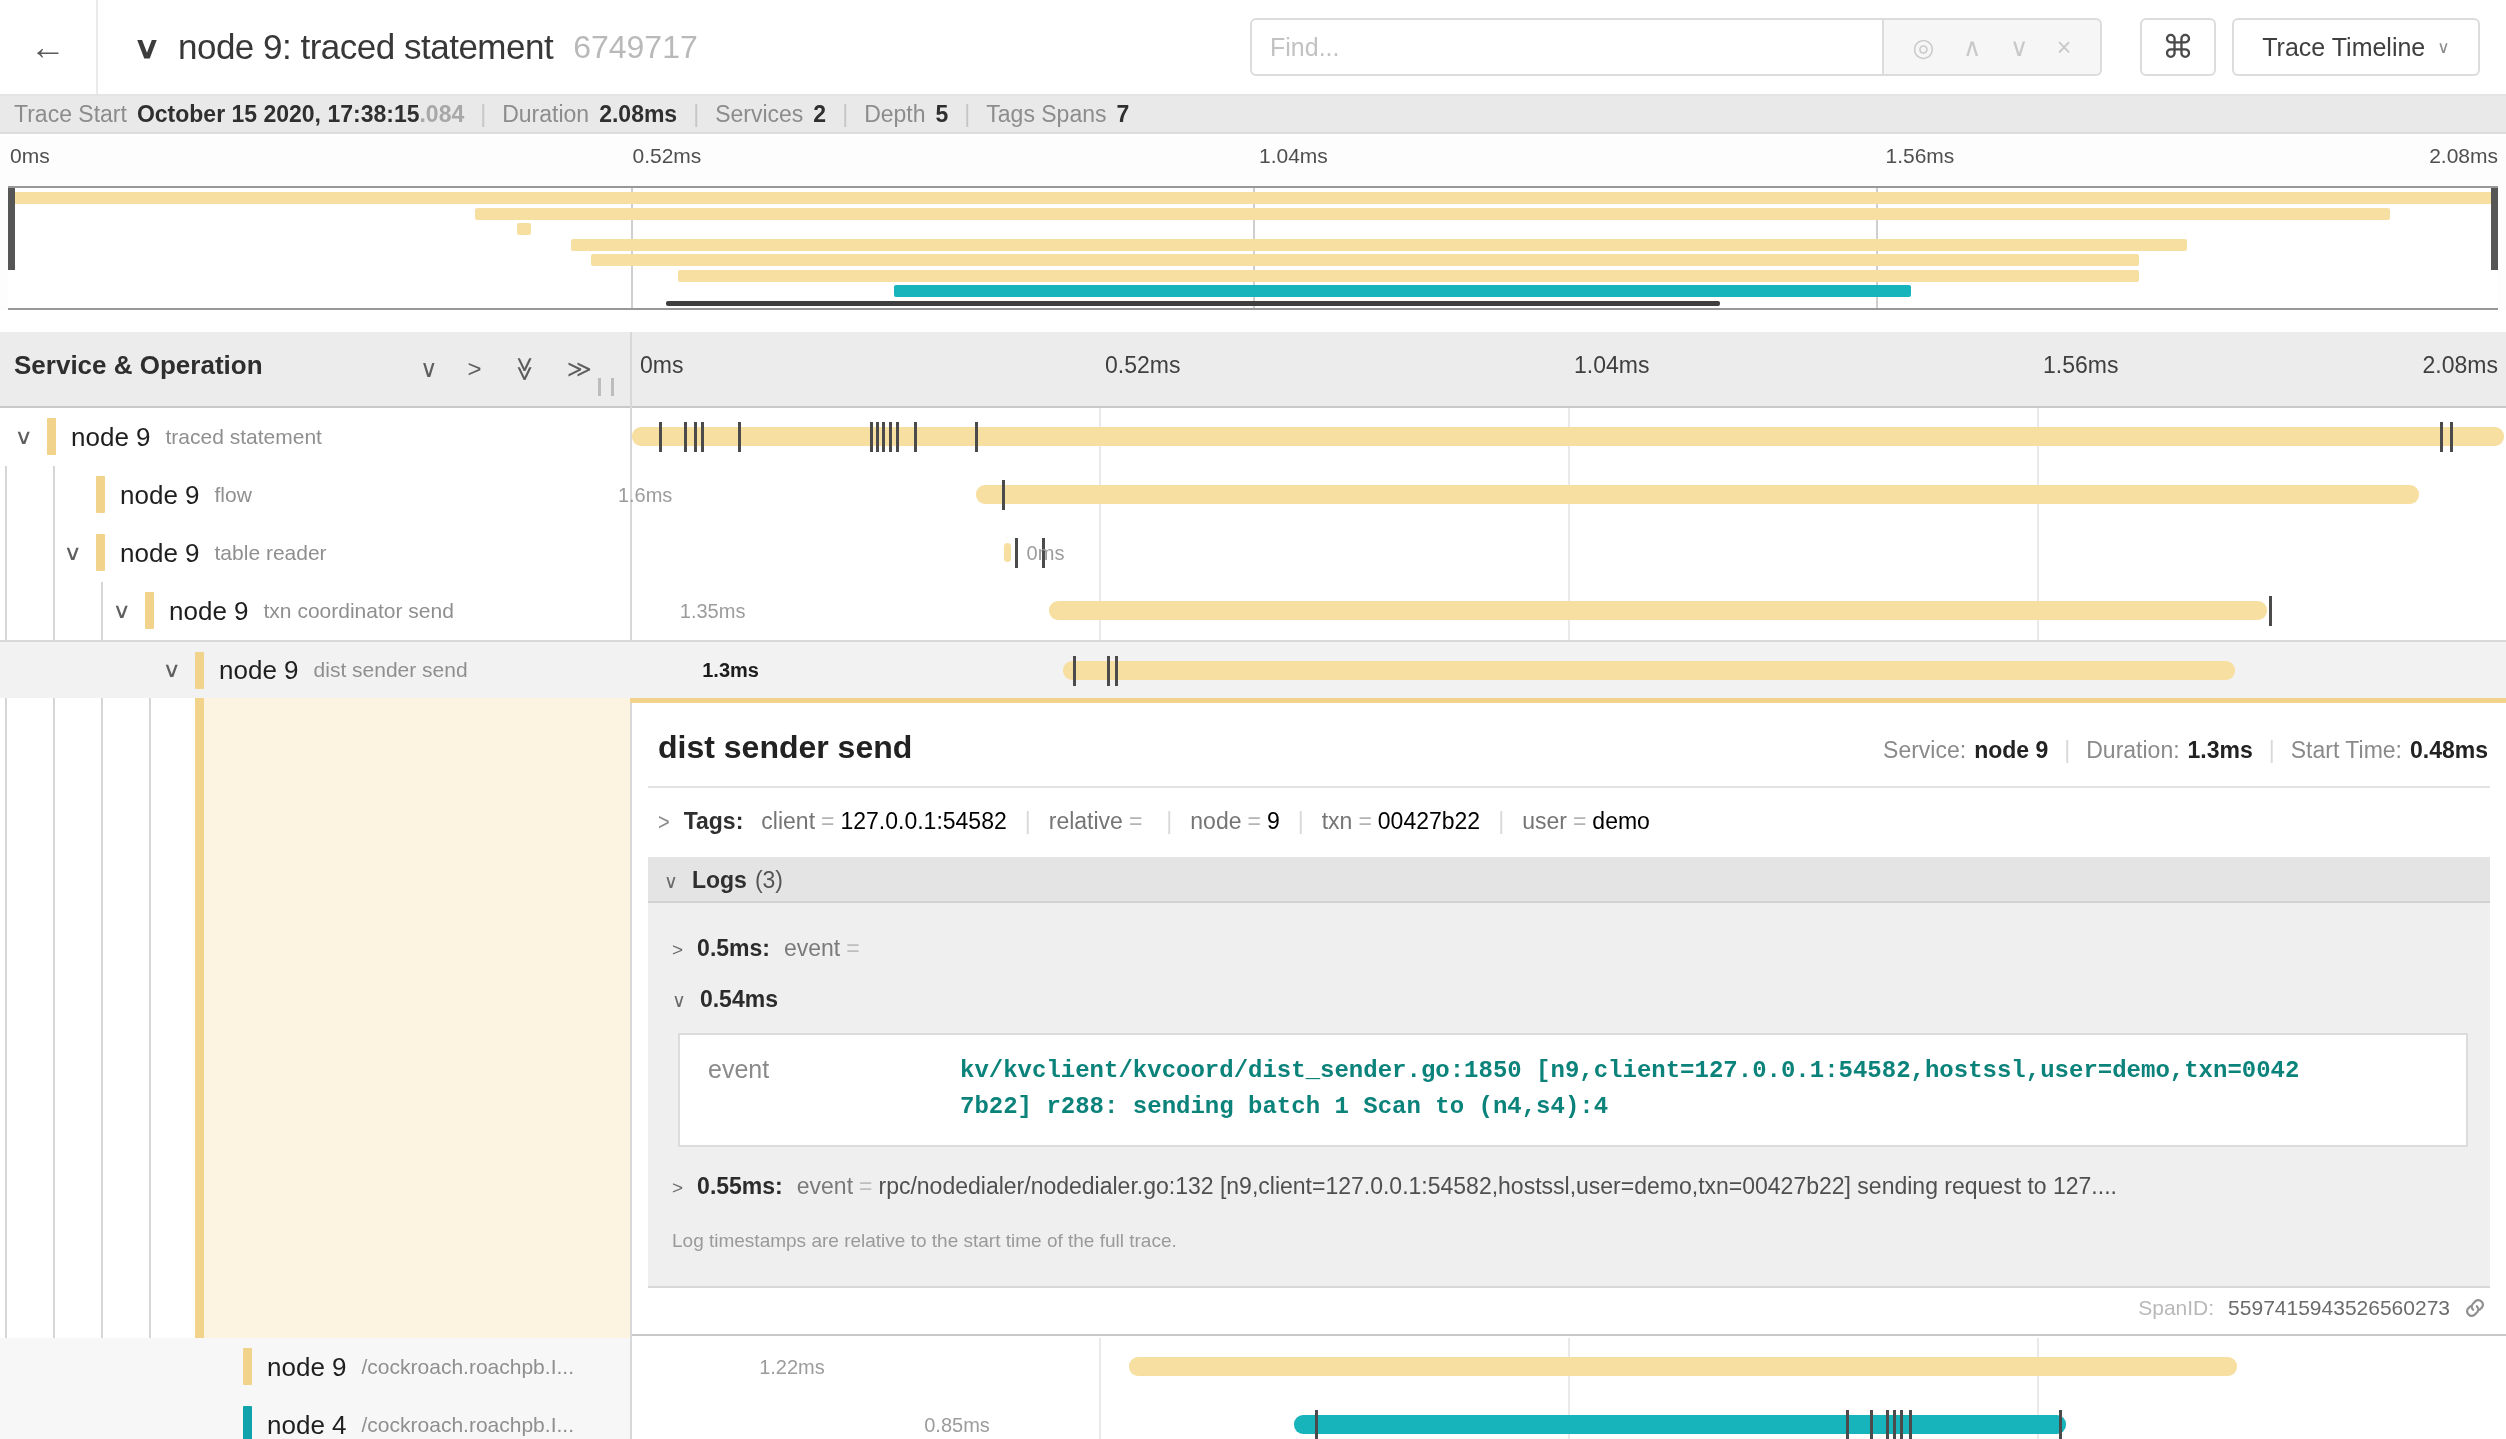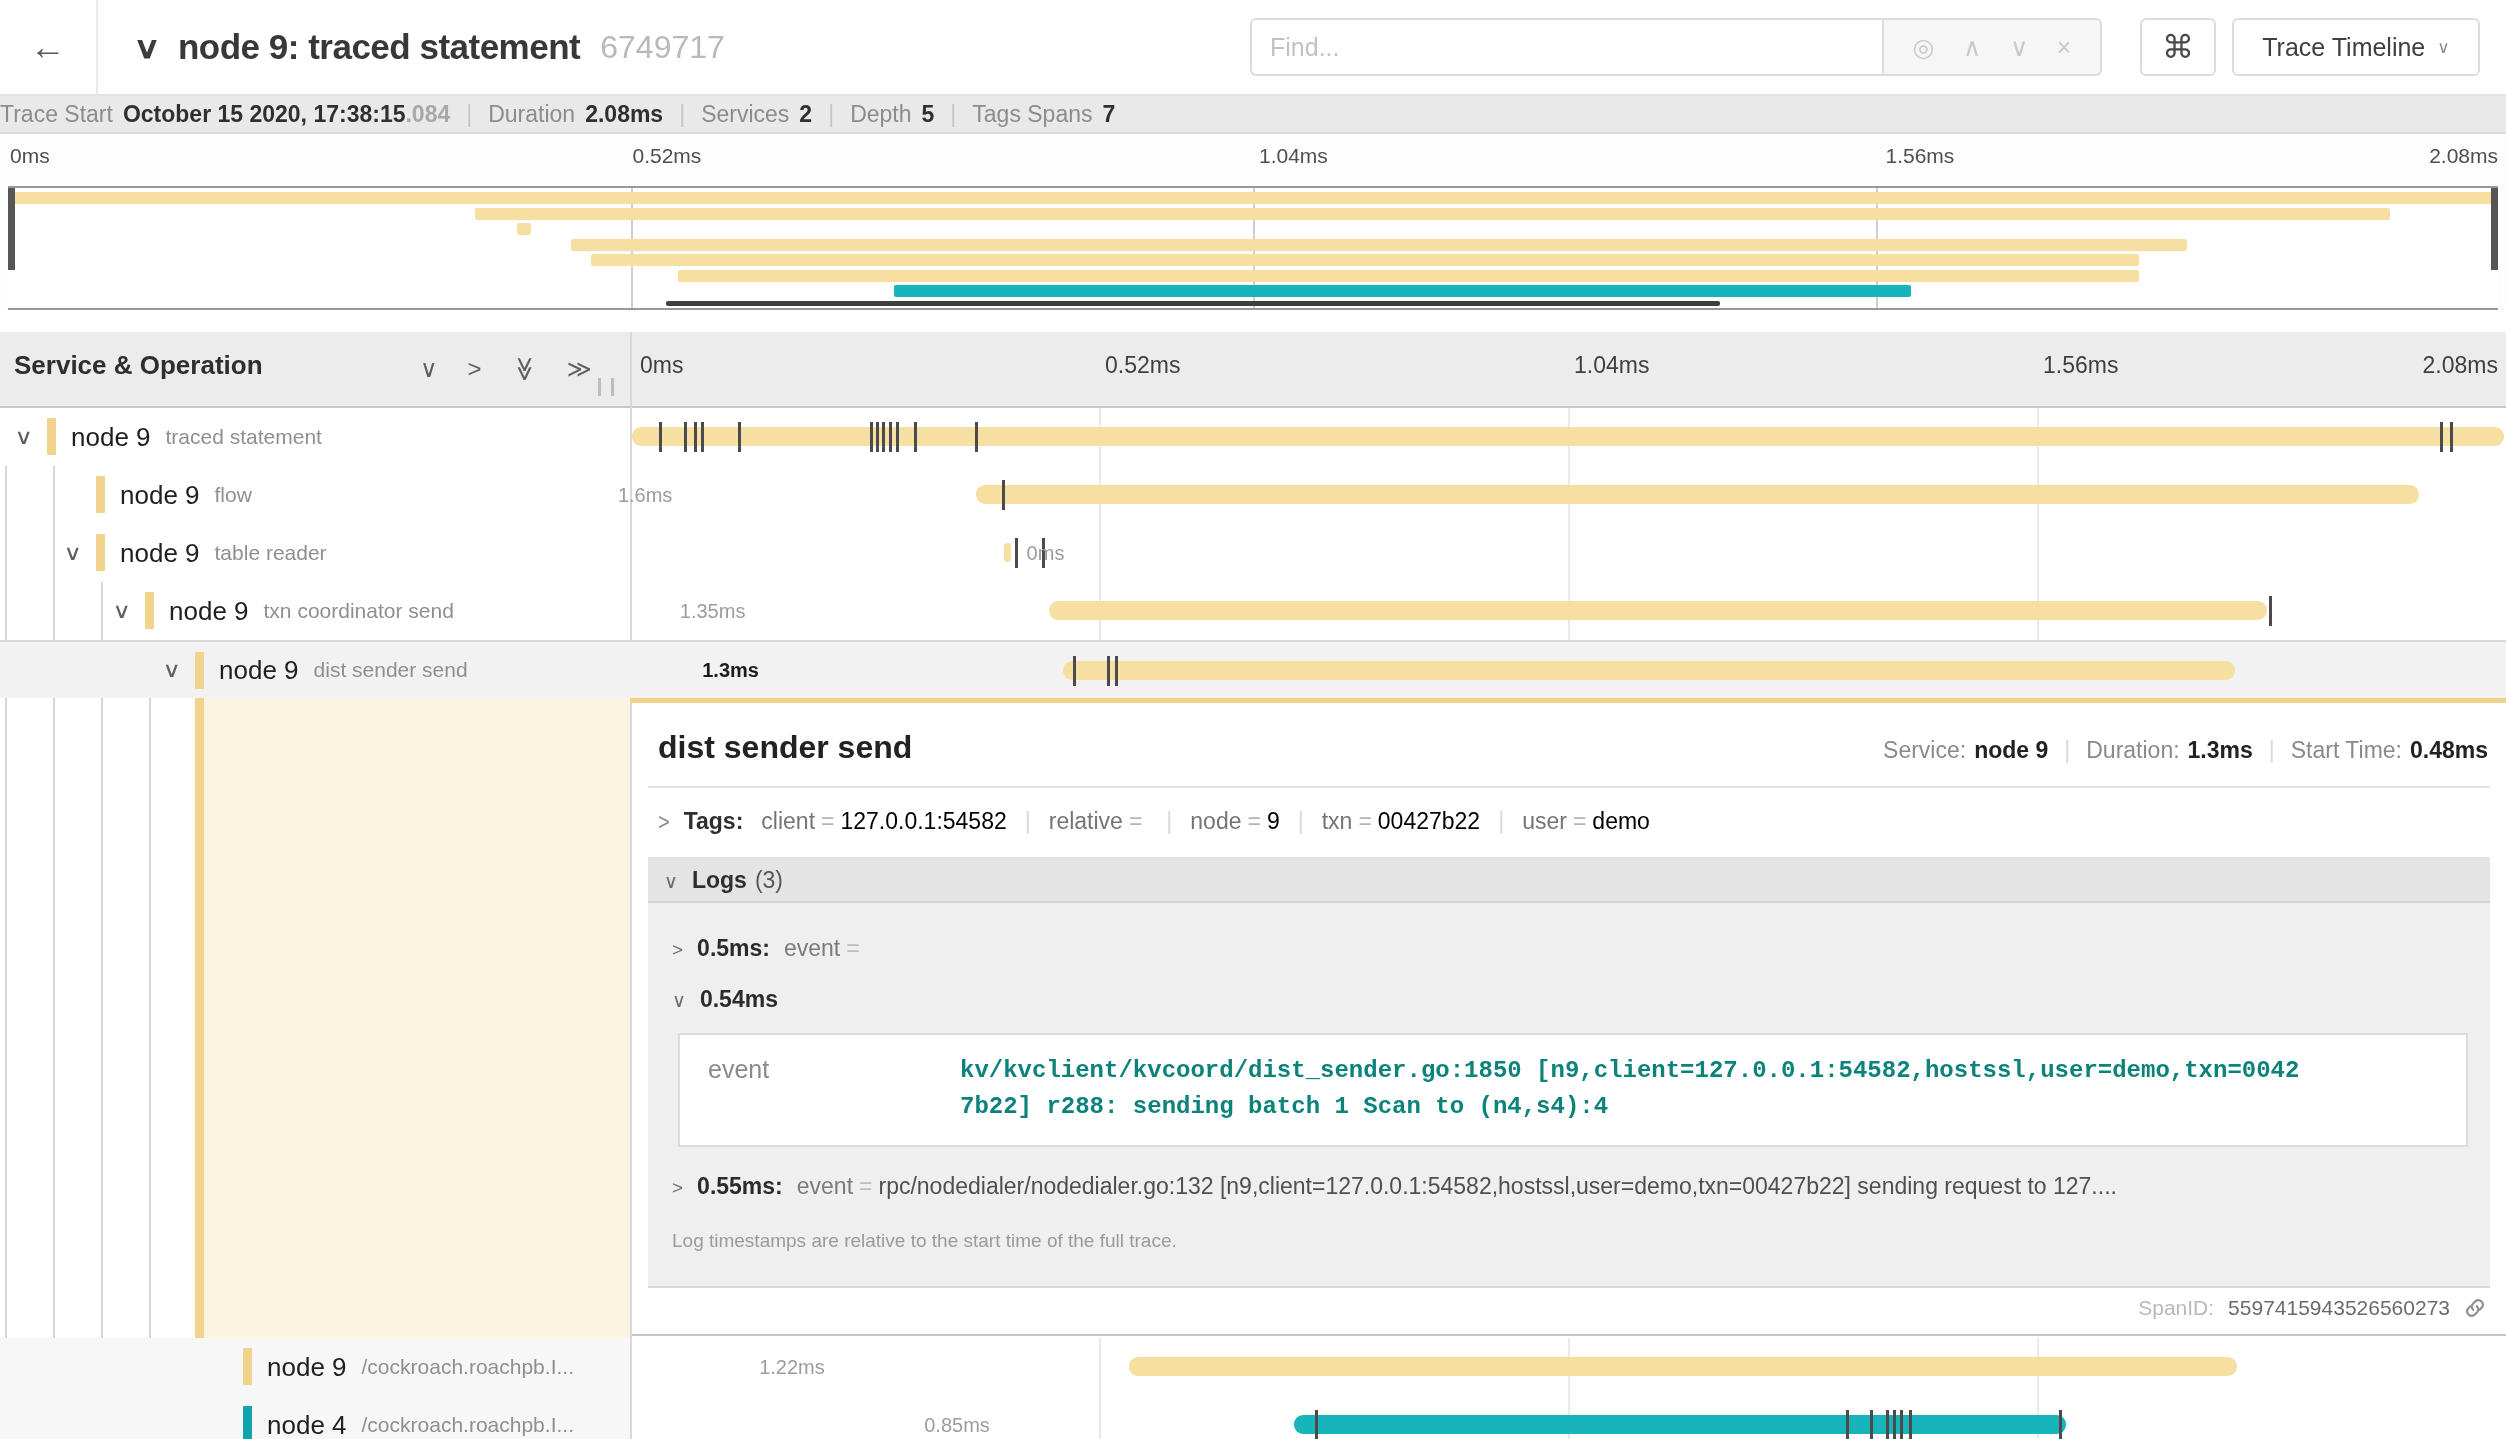--- a/index.html
+++ b/index.html
@@ -4,37 +4,37 @@
 <style>
   html,body{margin:0;padding:0;background:#fff;}
   .app{position:relative;width:2506px;height:1439px;overflow:hidden;background:#fff;
        font-family:"Liberation Sans",sans-serif;color:#333;}
   
   .hdr{position:absolute;left:0;top:0;width:2506px;height:94px;background:#fff;border-bottom:2px solid #e4e4e4;}
   .back{position:absolute;left:0;top:0;width:96px;height:94px;display:flex;align-items:center;justify-content:center;
         font-size:36px;color:#5a5a5a;border-right:2px solid #eaeaea;cursor:pointer;}
   .title-line{position:absolute;left:136px;top:0;height:94px;display:flex;align-items:center;gap:20px;}
   .title-collapse{font-size:30px;font-weight:700;color:#3c3c3c;transform:scaleX(1.25);}
-  .page-title{font-size:35px;font-weight:700;color:#383838;letter-spacing:-0.5px;}
+  .page-title{font-size:35px;font-weight:400;color:#383838;letter-spacing:-0.5px;}
   .trace-id{font-size:32px;font-weight:500;color:#b9b9b9;}
   .find-input{position:absolute;left:1250px;top:18px;width:612px;height:54px;border:2px solid #dcdcdc;
         border-radius:6px 0 0 6px;padding:0 0 0 18px;font-size:25px;color:#444;outline:none;
         font-family:"Liberation Sans",sans-serif;}
   .find-input::placeholder{color:#c2c2c2;}
   .find-suffix{position:absolute;left:1884px;top:18px;width:218px;height:58px;background:#f6f6f6;
         border:2px solid #dcdcdc;border-left:none;border-radius:0 6px 6px 0;box-sizing:border-box;
         display:flex;align-items:center;justify-content:space-evenly;color:#c9c9c9;font-size:25px;}
   .sq-btn{position:absolute;top:18px;height:58px;border:2px solid #dcdcdc;border-radius:6px;box-sizing:border-box;
         display:flex;align-items:center;justify-content:center;background:#fff;cursor:pointer;}
   .cmd-btn{left:2140px;width:76px;font-size:32px;color:#4a4a4a;}
   .tt-btn{left:2232px;width:248px;font-size:25px;color:#3f3f3f;gap:12px;}
   .tt-chev{font-size:17px;color:#8a8a8a;}
   
   .summary{position:absolute;left:0;top:96px;width:2506px;height:38px;background:#e9e9e9;border-bottom:2px solid #dcdcdc;
-        display:flex;align-items:center;box-sizing:border-box;font-size:23px;}
+        display:flex;align-items:center;padding-left:14px;box-sizing:border-box;font-size:23px;}
   .sum-label{color:#8c8c8c;margin-right:10px;}
   .sum-value{color:#2f2f2f;font-weight:700;}
   .sum-suffix{color:#a8a8a8;font-weight:700;}
   .sum-sep{color:#c6c6c6;margin:0 16px;}
   
   .mm{position:absolute;left:0;top:136px;width:2506px;height:174px;background:#fdfdfd;}
   .mm-axis{position:absolute;left:0;top:8px;right:0;height:34px;font-size:21px;color:#4f4f4f;}
   .axis-label{position:absolute;top:0;white-space:nowrap;}
   .mm-canvas{position:absolute;left:8px;right:8px;top:50px;height:120px;background:#fff;
         border-top:2px solid #989898;border-bottom:2px solid #989898;}

